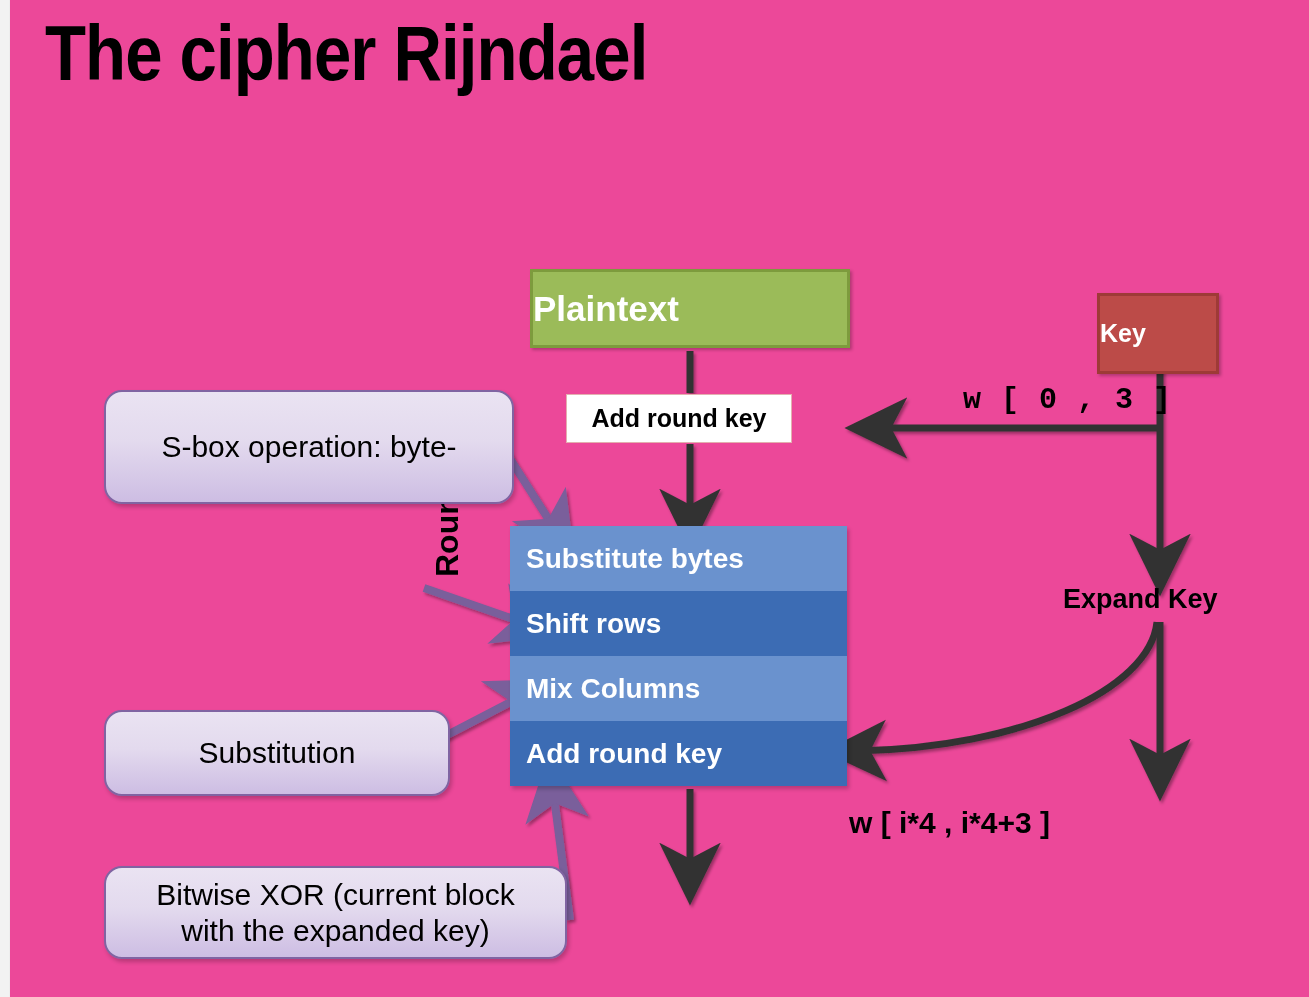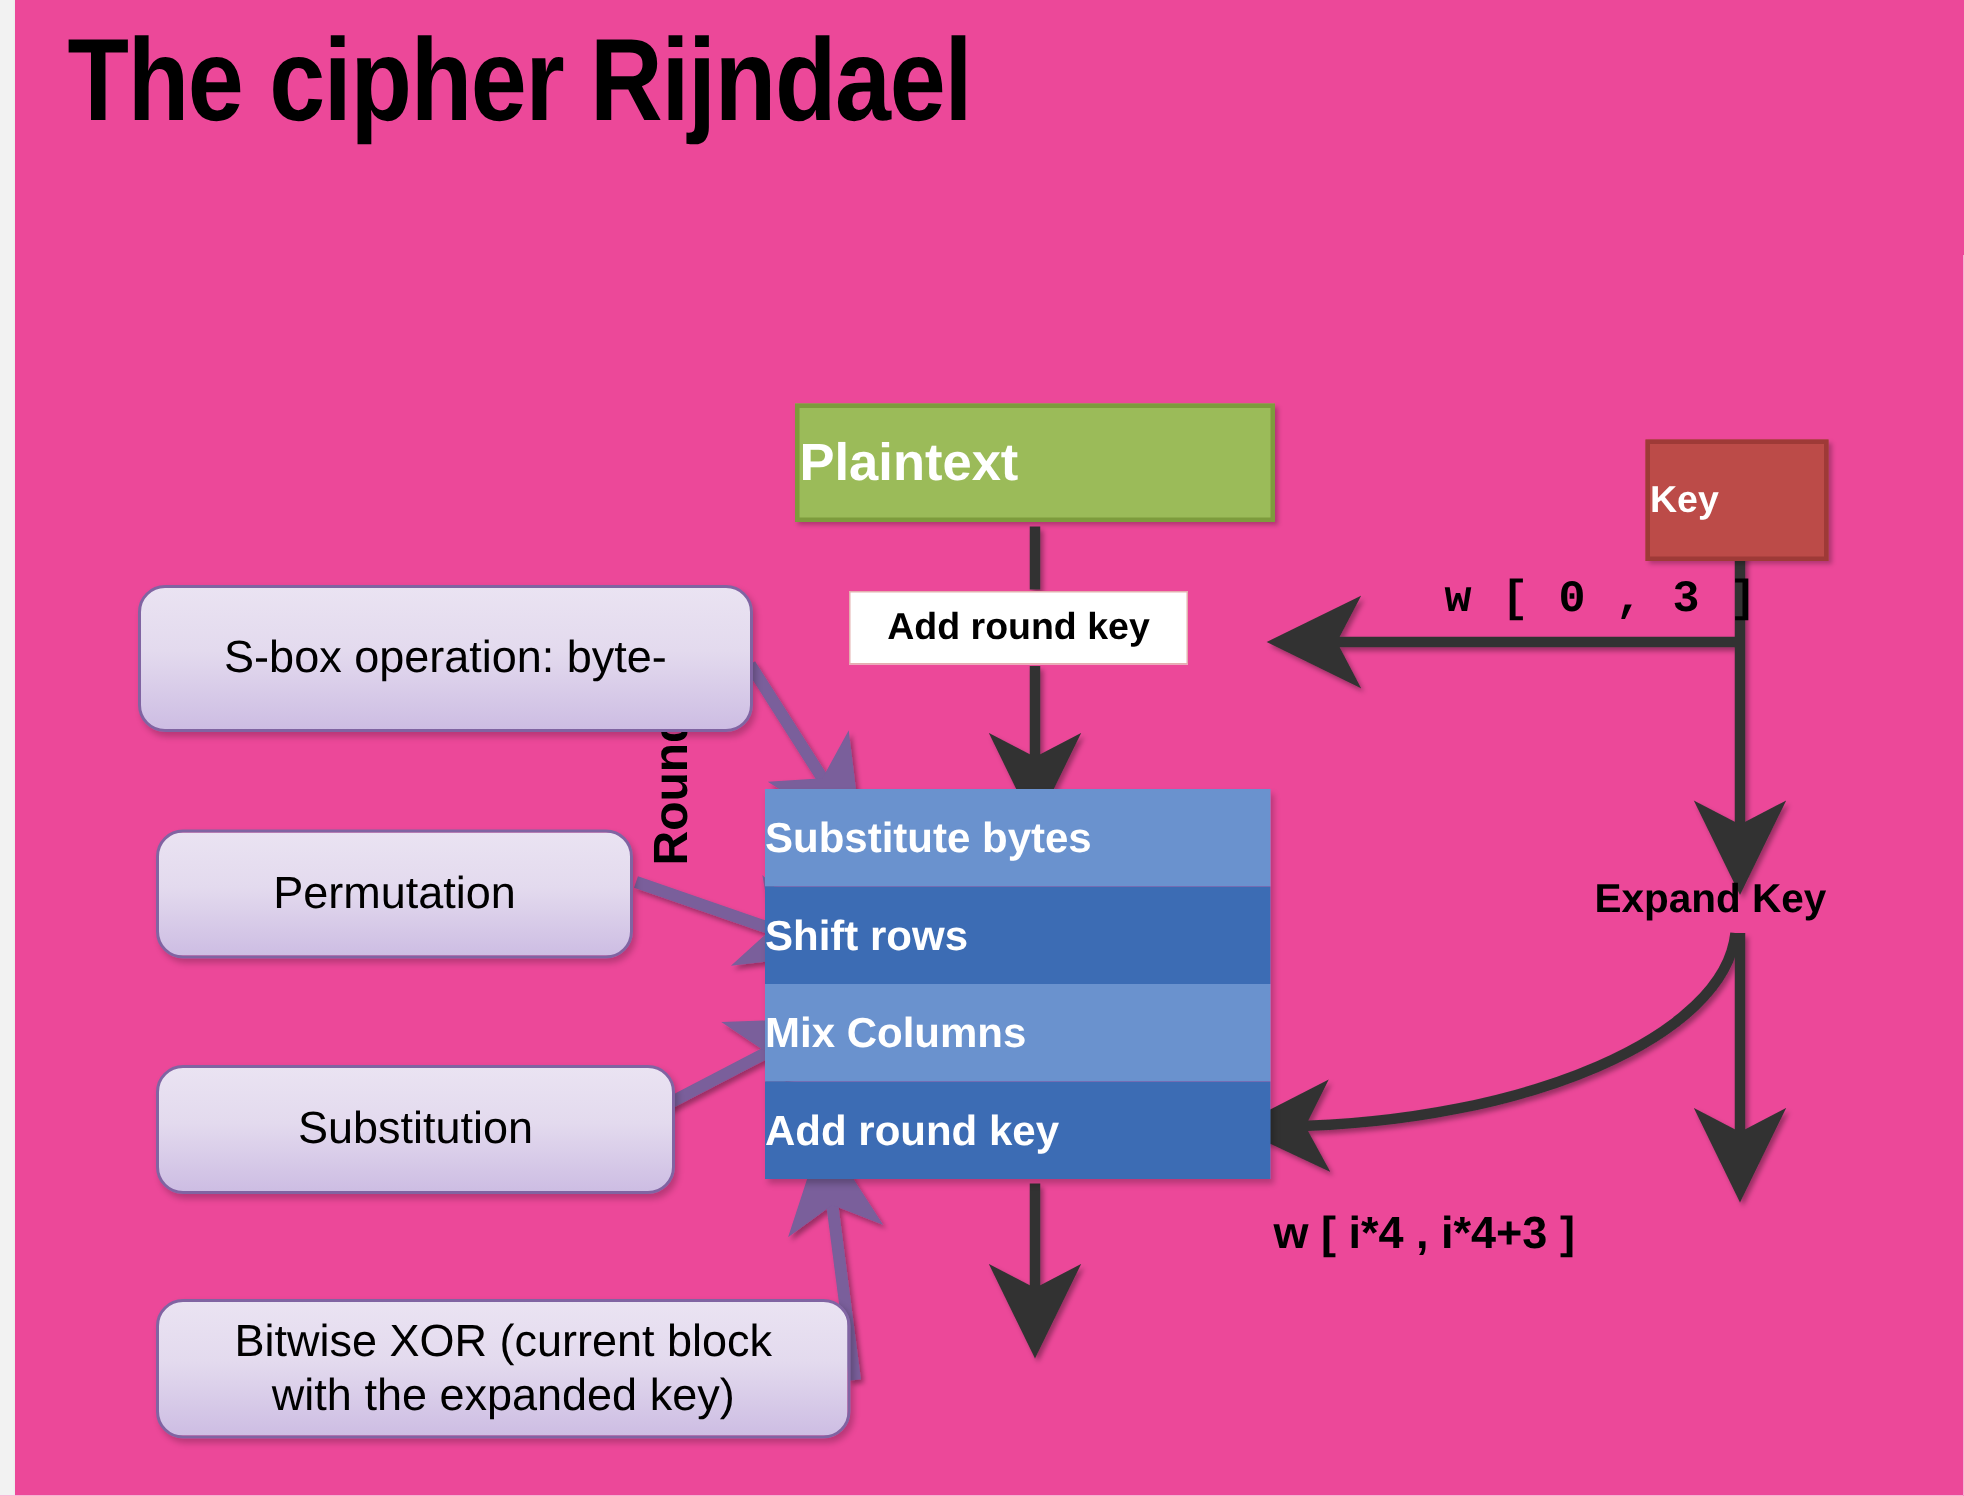--- a/index.html
+++ b/index.html
@@ -84,21 +84,21 @@
     position: absolute;
     left: 510px; top: 526px;
     width: 337px; height: 260px;
     box-shadow: 2px 3px 4px rgba(0,0,0,0.22);
   }
   .round-row {
     box-sizing: border-box;
     height: 65px;
     display: flex;
     align-items: center;
-    padding-left: 0;
+    padding-left: 16px;
     font-size: 28px;
     font-weight: bold;
     color: #ffffff;
   }
   .row-light { background: #6A92CE; }
   .row-dark  { background: #3C6CB4; text-align: right; }
 
   #round-label {
     position: absolute;
     left: 429px;
@@ -123,21 +123,21 @@
     display: flex;
     align-items: center;
     justify-content: center;
     text-align: center;
     color: #000000;
     font-size: 30px;
     line-height: 1.18;
     box-shadow: 2px 3px 4px rgba(0,0,0,0.22);
     padding: 0 14px;
   }
-  #callout-sbox        { left: 92px; top: 390px;  width: 410px;  height: 98px; align-items: center; }
+  #callout-sbox        { left: 104px; top: 390px;  width: 410px;  height: 114px; align-items: center; }
   #callout-permutation { left: 104px; top: 553px;  width: 318px;  height: 86px; }
   #callout-substitution{ left: 104px; top: 710px;  width: 346px;  height: 86px; }
   #callout-xor         { left: 104px; top: 866px;  width: 463px;  height: 93px; }
 
   
   .edge-label {
     position: absolute;
     font-weight: bold;
     color: #000000;
     white-space: nowrap;
@@ -241,23 +241,20 @@
   </div>
 
   <div id="round-label">Round 1</div>
 
   <div class="callout" id="callout-sbox">
     <span>
       <span>S-box operation: byte-</span><br>
     </span>
   </div>
 
-  <div class="callout" id="callout-permutation">
-    <span>Permutation</span>
-  </div>
 
   <div class="callout" id="callout-substitution">
     <span>Substitution</span>
   </div>
 
   <div class="callout" id="callout-xor">
     <span>
       <span>Bitwise XOR (current block</span><br>
       <span>with the expanded key)</span>
     </span>

